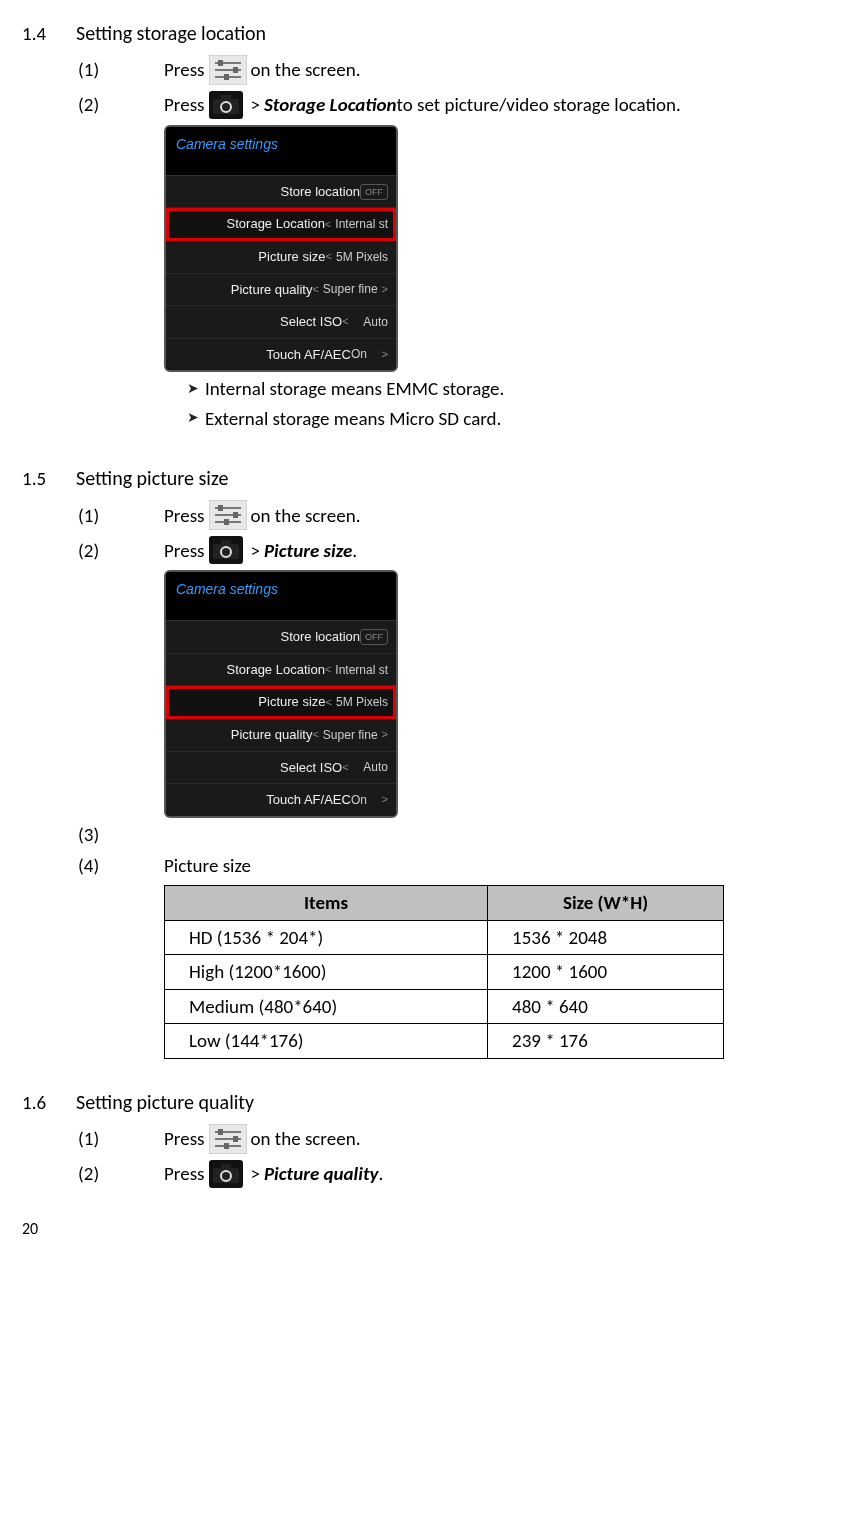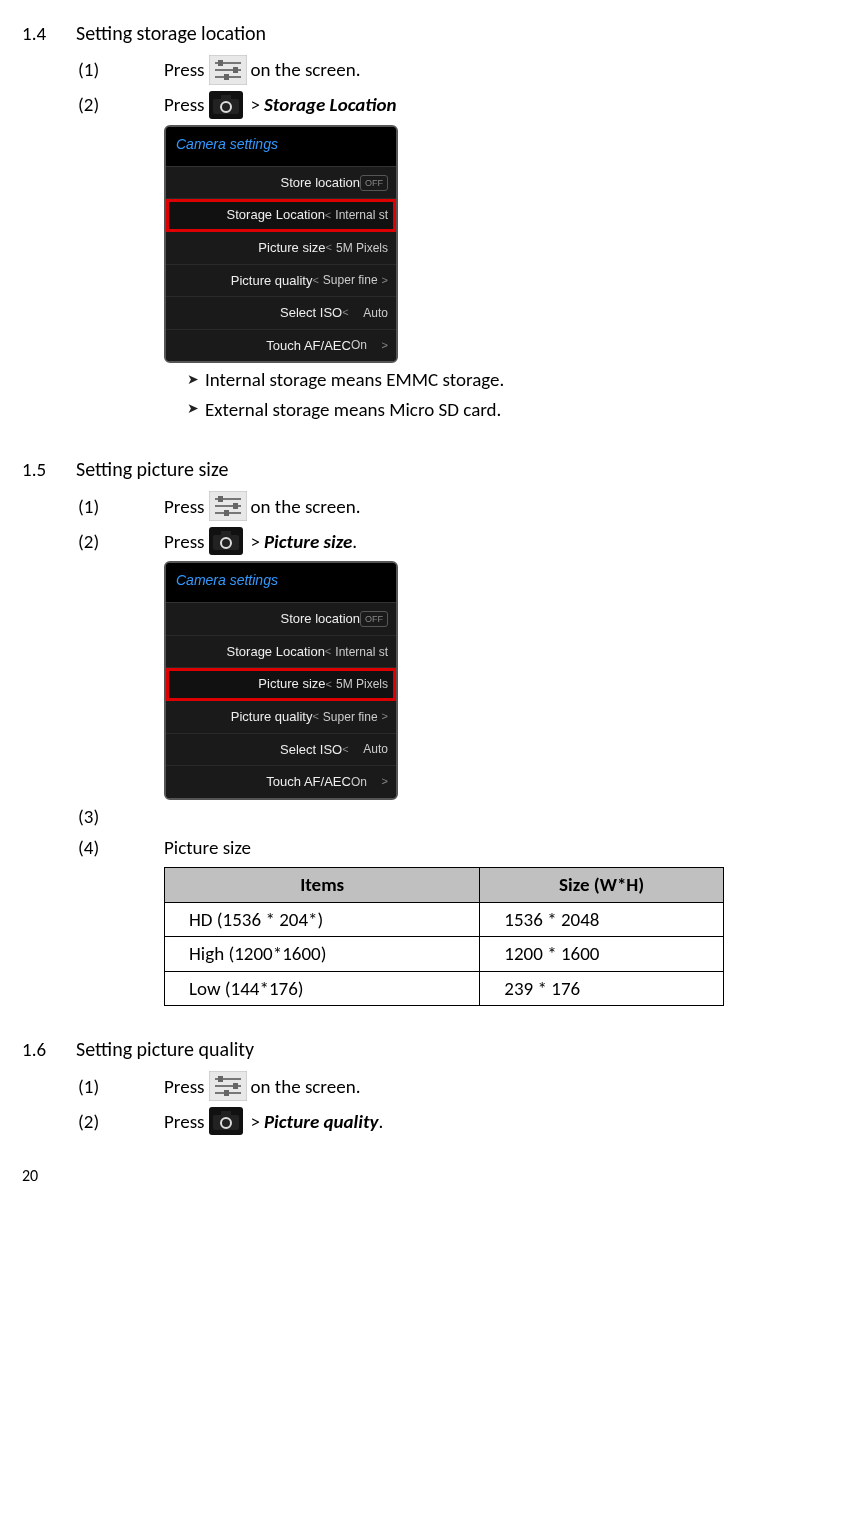--- a/index.html
+++ b/index.html
@@ -57,21 +57,21 @@
     border: 2px solid #555;
     border-radius: 6px;
     overflow: hidden;
     font-family: Arial, sans-serif;
     font-size: 13px;
     margin-bottom: 4px;
   }
   .panel-header {
     background: #000;
     color: #3399ff;
-    padding: 8px 10px 12px 10px;
+    padding: 8px 10px 21px 10px;
     font-style: italic;
     font-size: 14px;
     border-bottom: 1px solid #333;
   }
   .panel-row {
     display: flex;
     align-items: center;
     justify-content: flex-end;
     padding: 7px 8px;
     color: #ddd;
@@ -172,20 +172,21 @@
     <span class="inline-icon camera-icon">
       <svg width="34" height="28" viewBox="0 0 34 28">
           <rect x="0" y="0" width="34" height="28" fill="#111" rx="3"></rect>
           <rect x="4" y="8" width="26" height="15" fill="#222" rx="2"></rect>
           <rect x="12" y="4" width="10" height="5" fill="#222"></rect>
           <circle cx="17" cy="16" r="5" fill="none" stroke="#ddd" stroke-width="2"></circle>
         </svg>
     </span>
     <span class="gt">&gt;</span>
     <span class="bolditalic">Storage Location</span>
+    <span> to set picture/video storage location.</span>
   </span>
 </div>
 
 <div class="settings-panel">
   <div class="panel-header">Camera settings</div>
   <div class="panel-row">
     <span class="panel-label">Store location</span>
     <span class="panel-value">
         <span class="off-pill">OFF</span>
       </span>
@@ -332,20 +333,24 @@
   </tr>
   <tr>
         <td>HD (1536 * 204*)</td>
         <td>1536 * 2048</td>
       </tr>
   <tr>
         <td>High (1200*1600)</td>
         <td>1200 * 1600</td>
       </tr>
   <tr>
+        <td>Medium (480*640)</td>
+        <td>480 * 640</td>
+      </tr>
+  <tr>
         <td>Low (144*176)</td>
         <td>239 * 176</td>
       </tr>
 </tbody>
   </table>
 
 <div class="section-gap"></div>
 
 <div class="section-heading">
   <span class="section-number">1.6</span>

